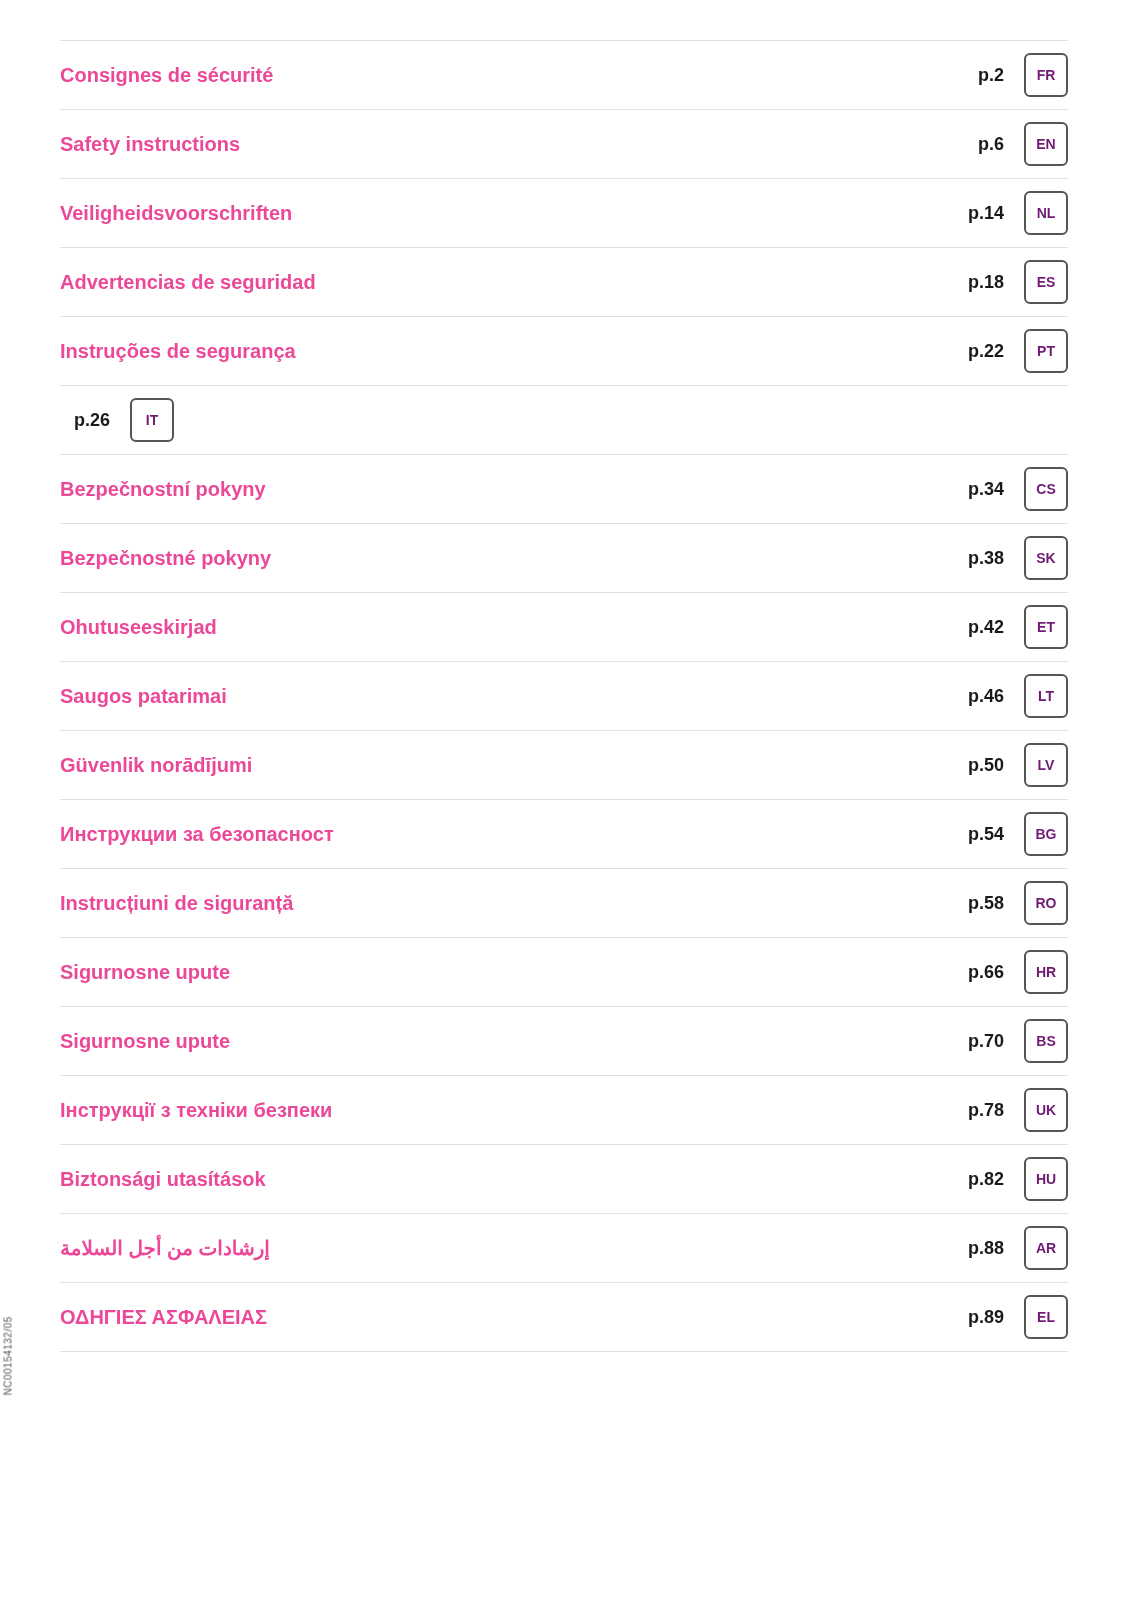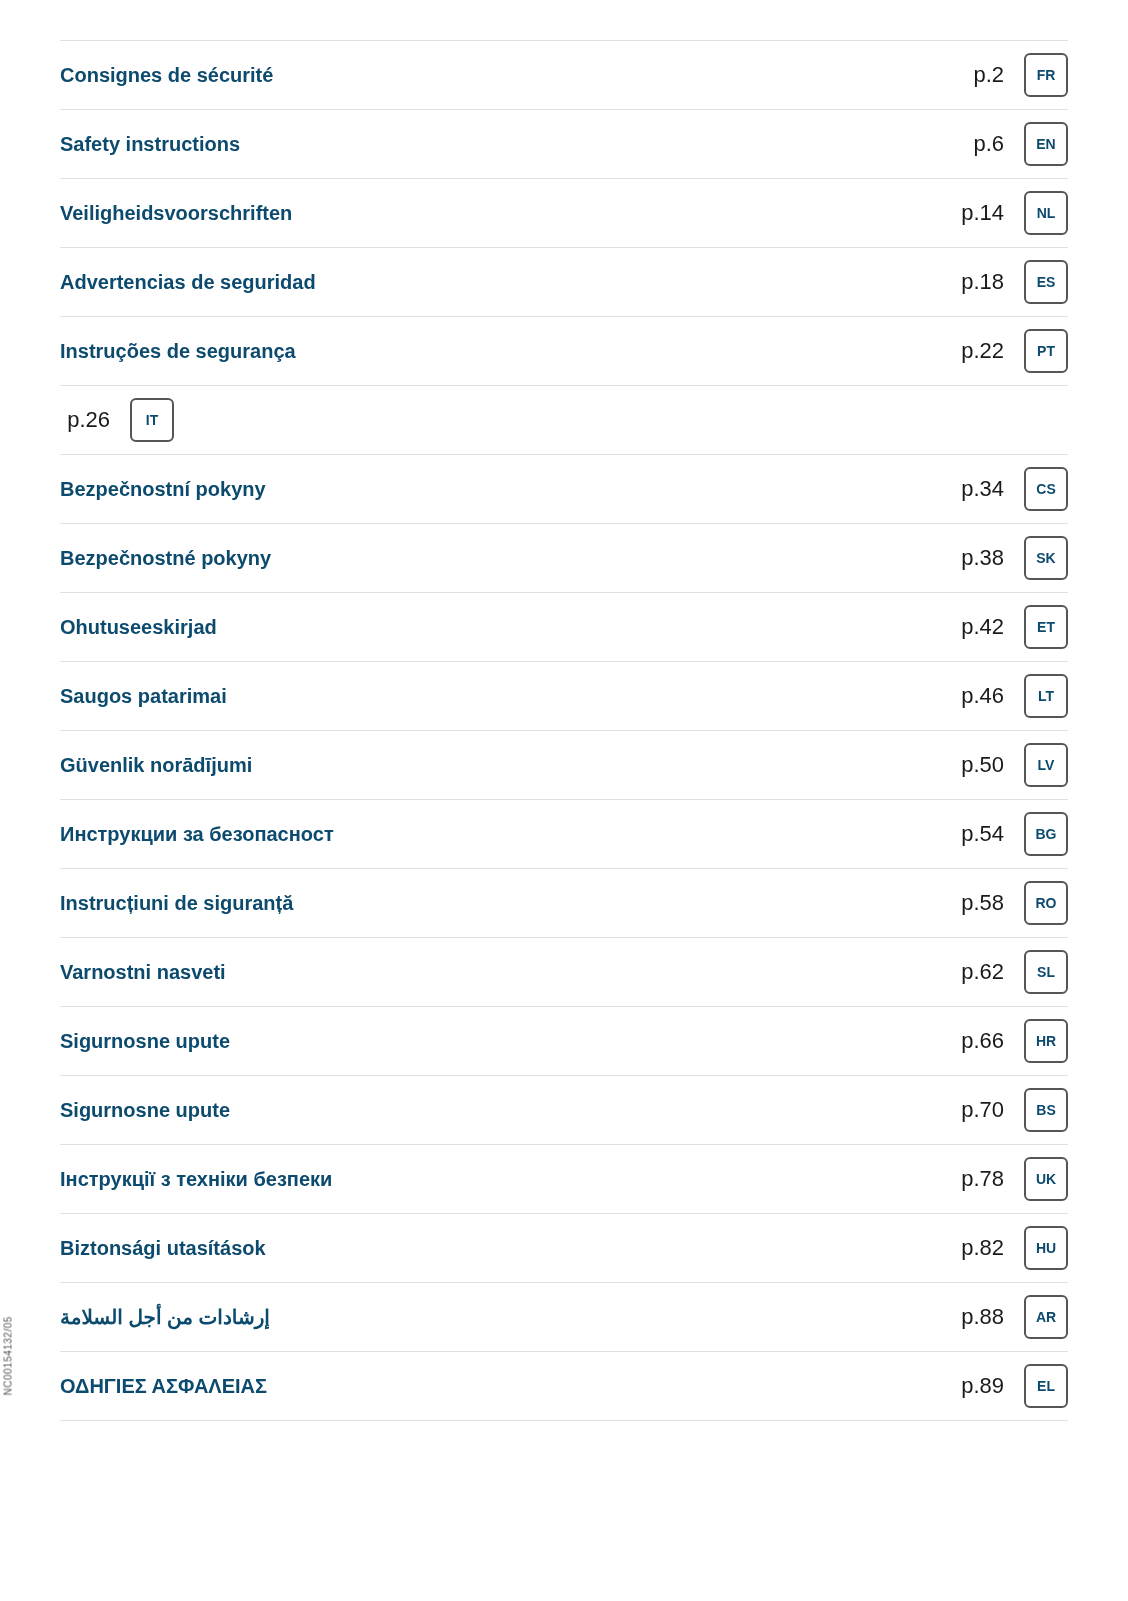--- a/index.html
+++ b/index.html
@@ -37,48 +37,48 @@
 
     .toc-left {
       display: flex;
       align-items: center;
       flex: 1;
     }
 
     .toc-title {
       font-size: 20px;
       font-weight: bold;
-      color: #0c4a6e;
+      color: #ec4899;
     }
 
     .toc-right {
       display: flex;
       align-items: center;
       gap: 20px;
     }
 
     .page-num {
-      font-size: 22px;
-      font-weight: normal;
+      font-size: 18px;
+      font-weight: bold;
       color: #1a1a1a;
       min-width: 50px;
       text-align: right;
     }
 
     .lang-badge {
       width: 44px;
       height: 44px;
       border: 2px solid #555;
       border-radius: 6px;
       display: flex;
       align-items: center;
       justify-content: center;
       font-size: 14px;
       font-weight: bold;
-      color: #0c4a6e;
+      color: #701a75;
       background: #fff;
       flex-shrink: 0;
     }
 
     .side-text {
       position: fixed;
       left: 8px;
       bottom: 200px;
       font-size: 10px;
       color: #555;
@@ -202,29 +202,20 @@
       <div class="toc-left">
         <span class="toc-title">Instrucțiuni de siguranță</span>
       </div>
       <div class="toc-right">
         <span class="page-num">p.58</span>
         <div class="lang-badge">RO</div>
       </div>
     </div>
     <div class="toc-row">
       <div class="toc-left">
-        <span class="toc-title">Varnostni nasveti</span>
-      </div>
-      <div class="toc-right">
-        <span class="page-num">p.62</span>
-        <div class="lang-badge">SL</div>
-      </div>
-    </div>
-    <div class="toc-row">
-      <div class="toc-left">
         <span class="toc-title">Sigurnosne upute</span>
       </div>
       <div class="toc-right">
         <span class="page-num">p.66</span>
         <div class="lang-badge">HR</div>
       </div>
     </div>
     <div class="toc-row">
       <div class="toc-left">
         <span class="toc-title">Sigurnosne upute</span>

